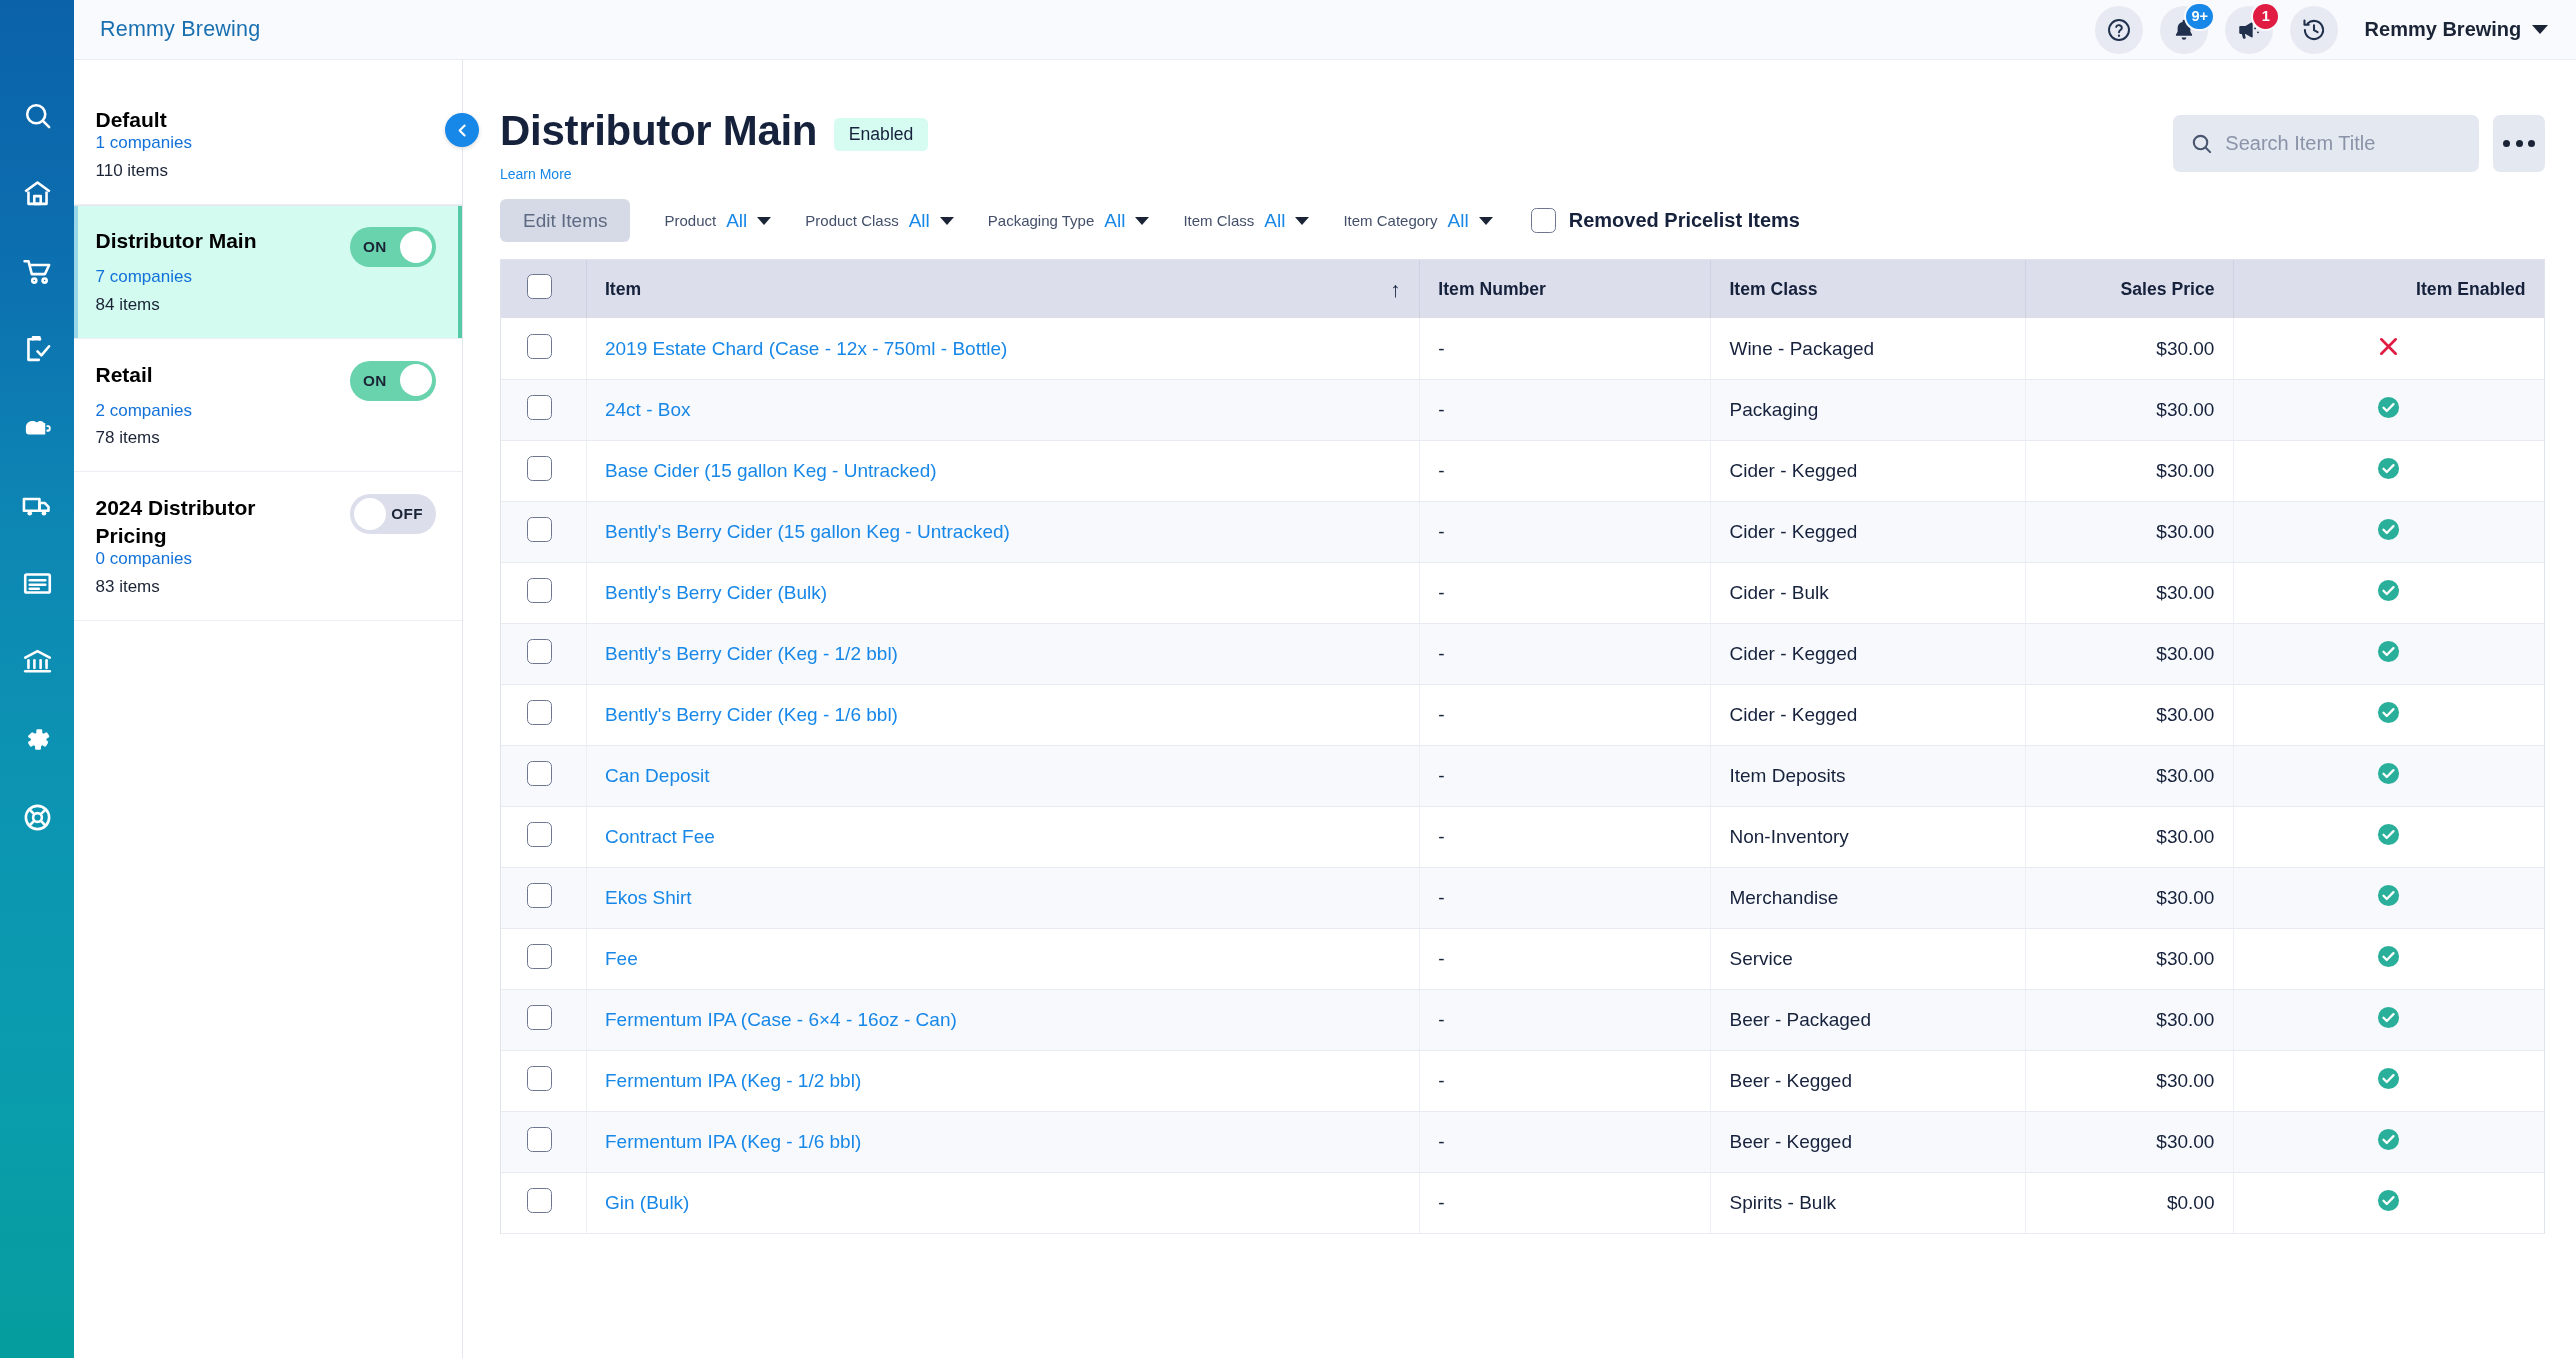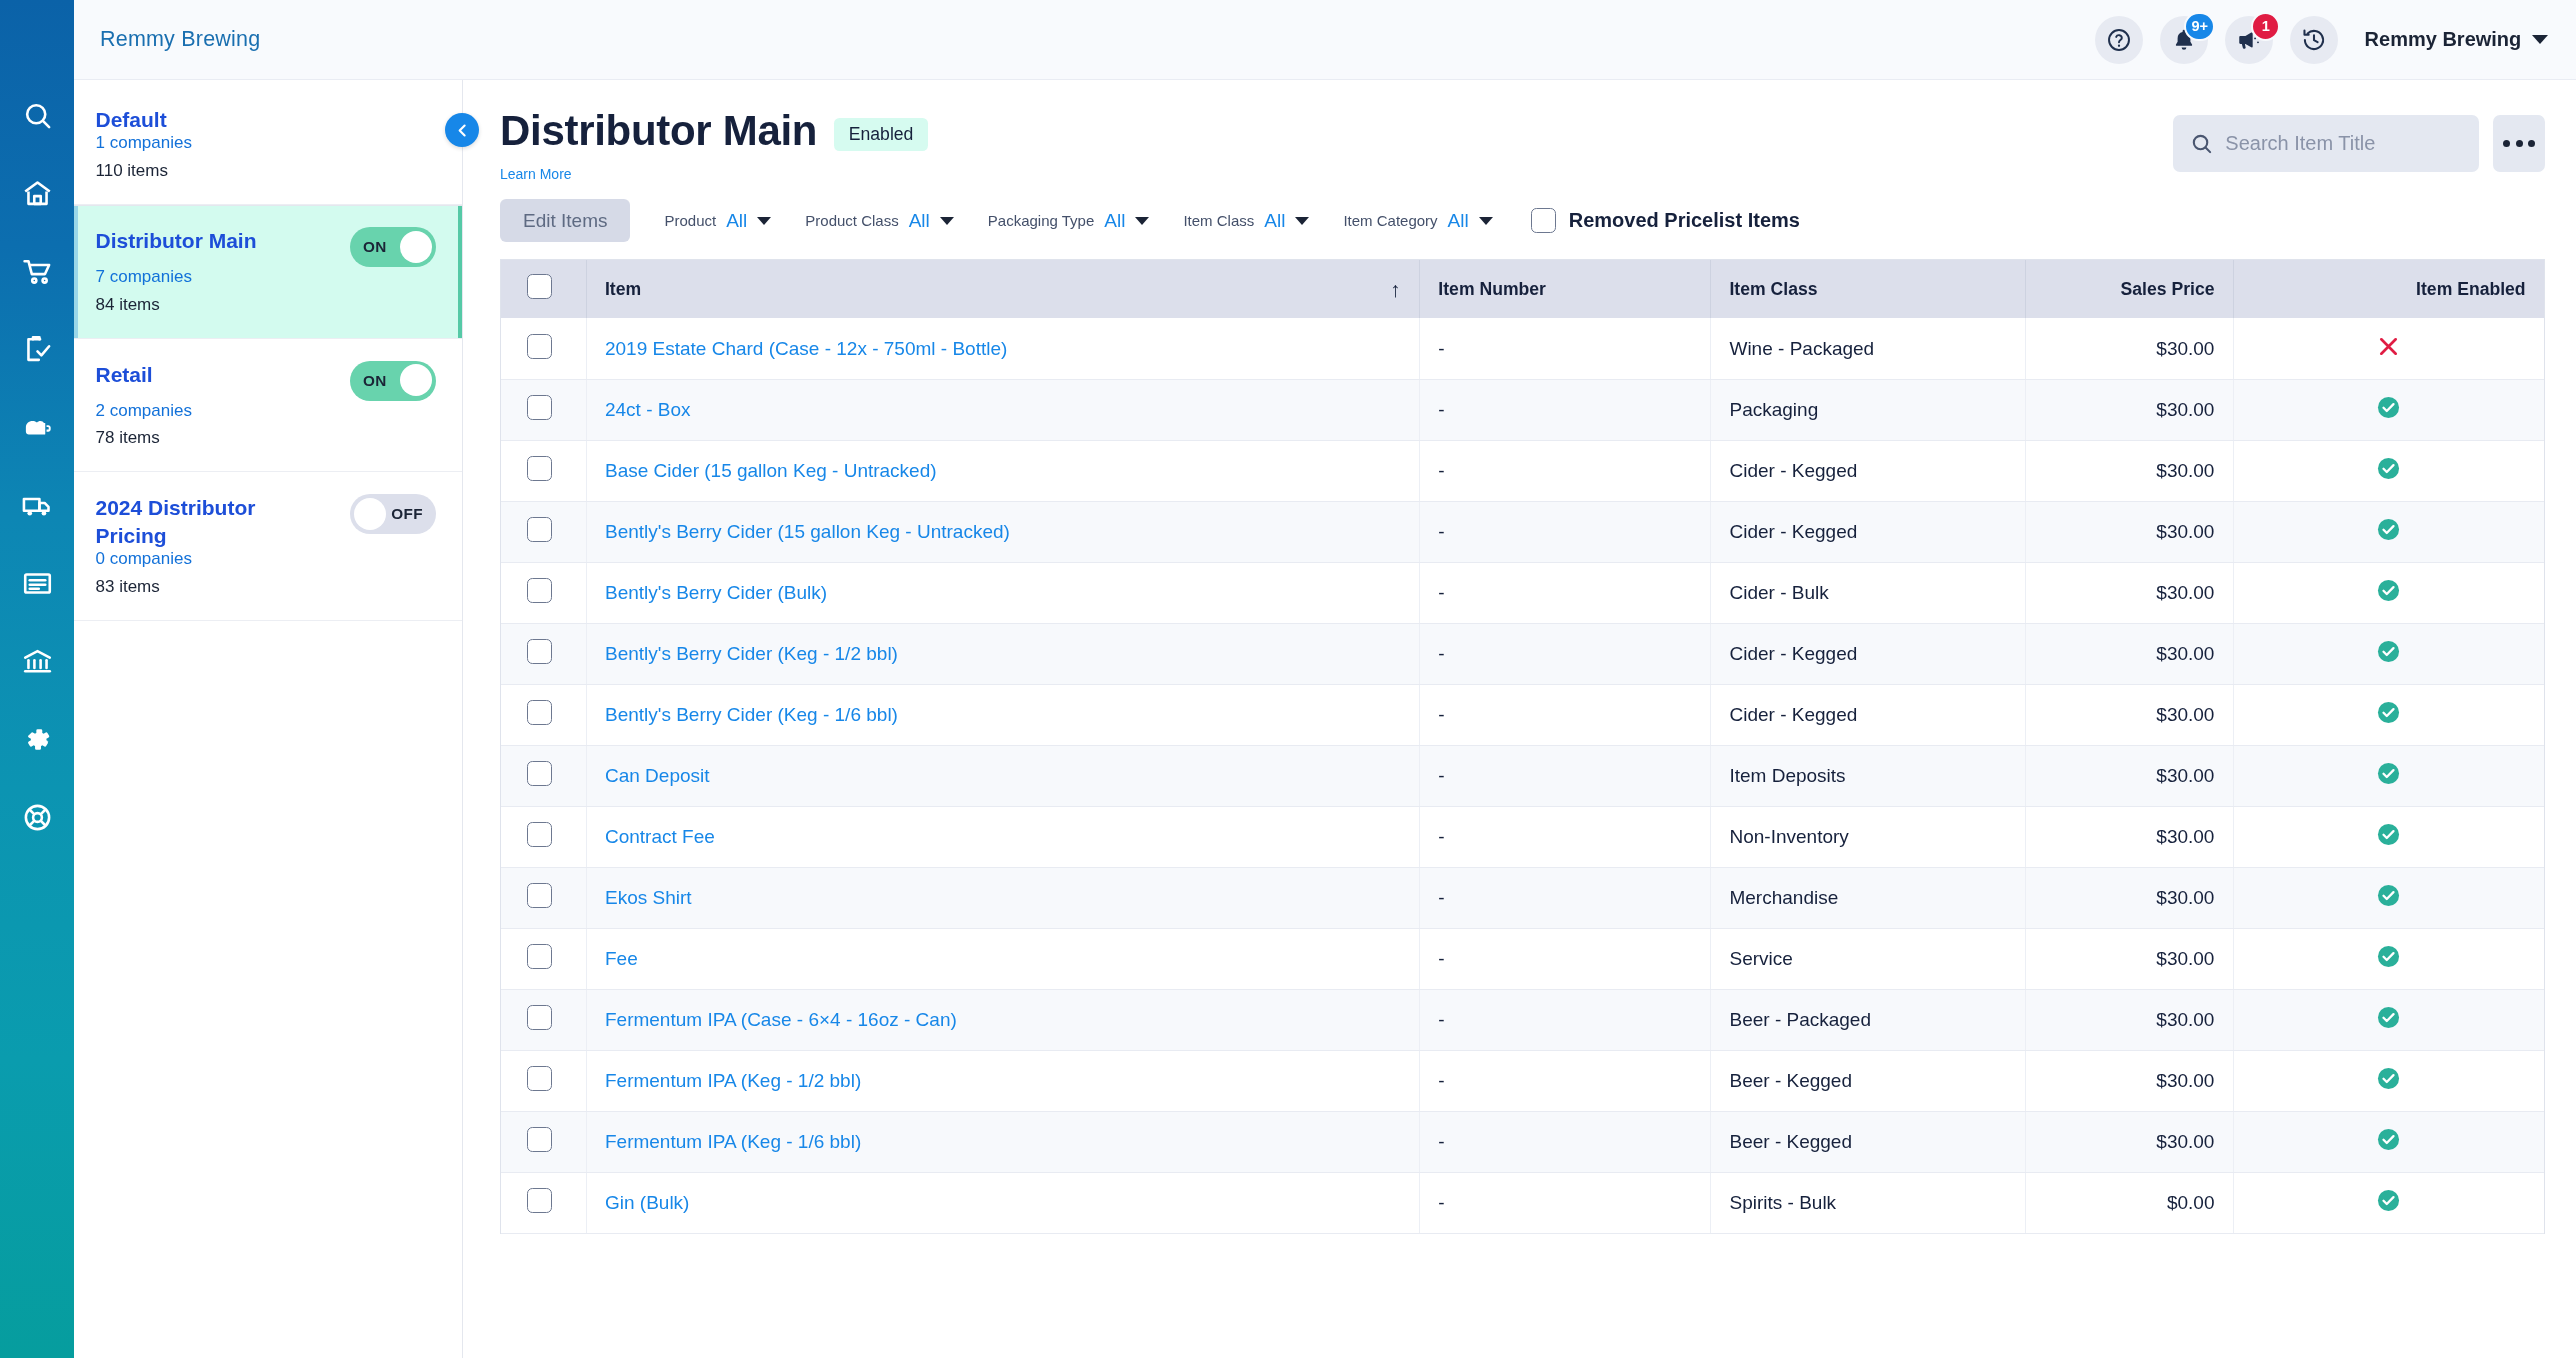--- a/index.html
+++ b/index.html
@@ -48,21 +48,21 @@
   .pl-item.active::before {
     content: ""; position: absolute; left: 0; top: 0; bottom: 0; width: 3.8px;
     background: #9ad7e8;
   }
   .pl-item.active::after {
     content: ""; position: absolute; right: 0; top: 0; bottom: 0; width: 3.8px;
     background: #55c9a6;
   }
   .pl-row1 { display: flex; align-items: flex-start; justify-content: space-between; gap: 12.3px; }
   .pl-name {
-    font-size: 21px; font-weight: bold; color: #1d4ed8;
+    font-size: 21px; font-weight: bold; color: #000000;
     line-height: 1.32; max-width: 222px;
   }
   .pl-companies { font-size: 17px; color: #1271d9; margin-top: 0; }
   .pl-items { font-size: 17px; color: #1b2436; margin-top: 7.7px; }
 
   .toggle {
     flex: 0 0 auto;
     width: 86px; height: 40px; border-radius: 20px;
     display: flex; align-items: center;
     position: relative;
@@ -85,21 +85,21 @@
     cursor: pointer; z-index: 30;
     box-shadow: 0 1.5px 4.6px rgba(0,0,0,.14);
   }
   .collapse-btn svg { width: 17px; height: 17px; }
 
   
   .main { flex: 1 1 auto; height: 1359px; position: relative; background: #fff; overflow: hidden; }
 
   
   .topbar {
-    position: absolute; left: 74px; top: 0; right: 0; height: 80px;
+    position: absolute; left: 74px; top: 0; right: 0; height: 60px;
     background: #f8fafd; border-bottom: 0.8px solid #e9ecf3;
     display: flex; align-items: center; z-index: 20;
   }
   .brand { font-size: 21.5px; color: #1a6fb0; margin-left: 26px; letter-spacing: 0.2px; }
   .topbar-right { margin-left: auto; display: flex; align-items: center; gap: 17px; padding-right: 28px; }
   .circ-btn {
     width: 48px; height: 48px; border-radius: 50%;
     background: #e7eaf2; position: relative;
     display: flex; align-items: center; justify-content: center;
     cursor: pointer; color: #20304d;

